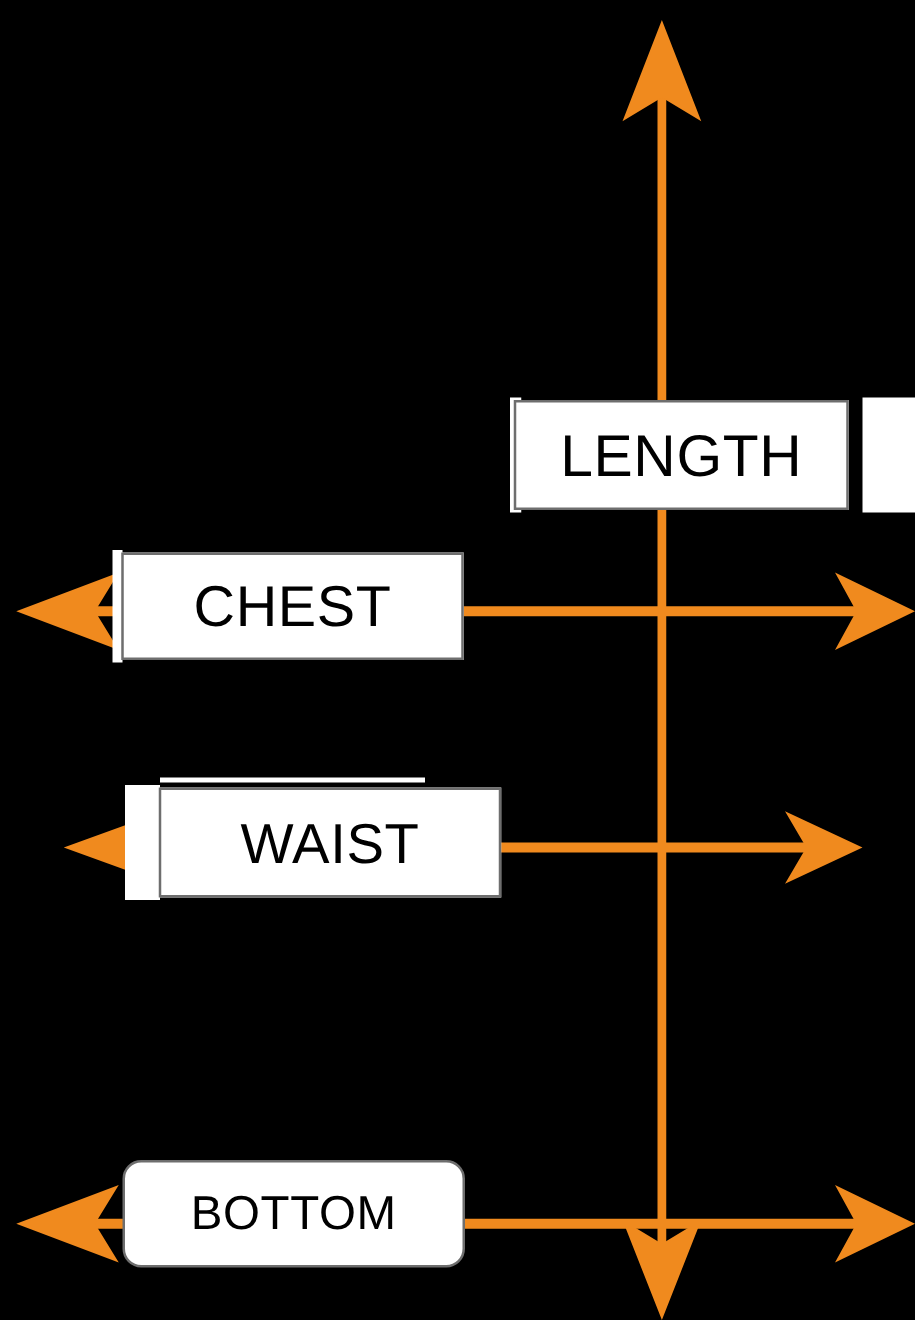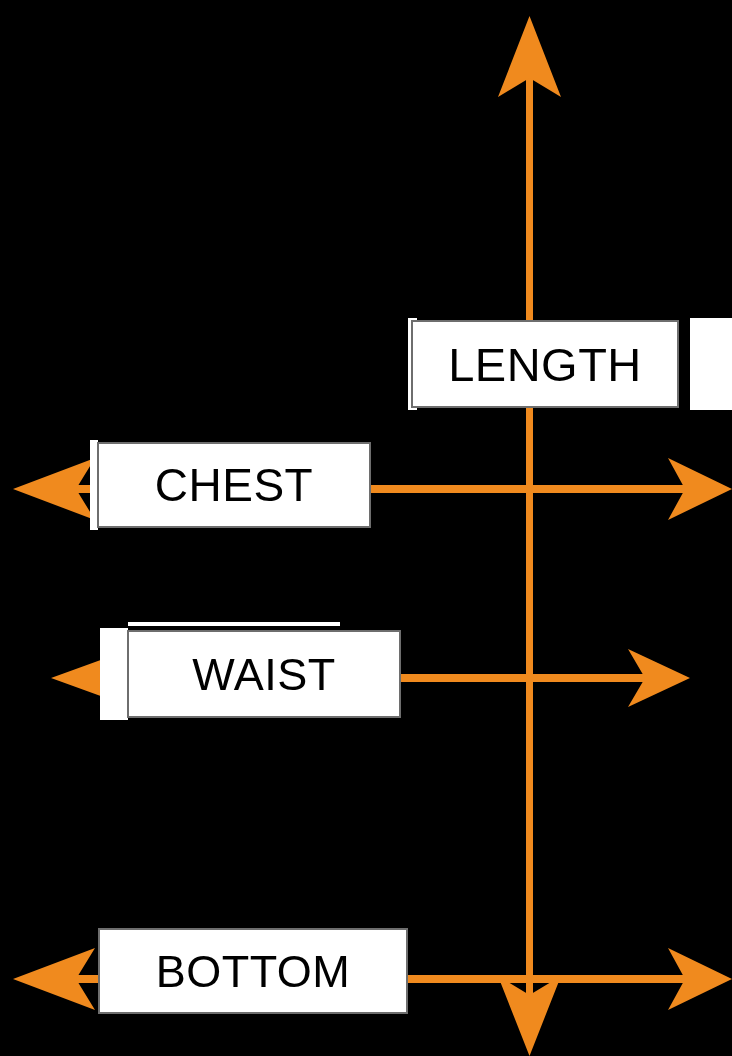--- a/index.html
+++ b/index.html
@@ -62,23 +62,24 @@
   .box-waist {
     left: 127px;
     top: 630px;
     width: 274px;
     height: 88px;
     font-size: 45px;
   }
   .box-bottom {
     left: 98px;
     top: 928px;
-    width: 310px;
+    width: 274px;
     height: 86px;
-    font-size: 45px;
+    font-size: 38px;
+    border-radius: 15px;
   }
   .strip-length-left  { left: 408px; top: 318px; width: 9px;  height: 92px; }
   .strip-length-right { left: 690px; top: 318px; width: 42px; height: 92px; }
   .strip-chest-left   { left: 90px;  top: 440px; width: 8px;  height: 90px; }
   .strip-waist-left   { left: 100px; top: 628px; width: 28px; height: 92px; }
   .strip-waist-top    { left: 128px; top: 622px; width: 212px; height: 4px; }
 </style>
 </head>
 <body>
 

